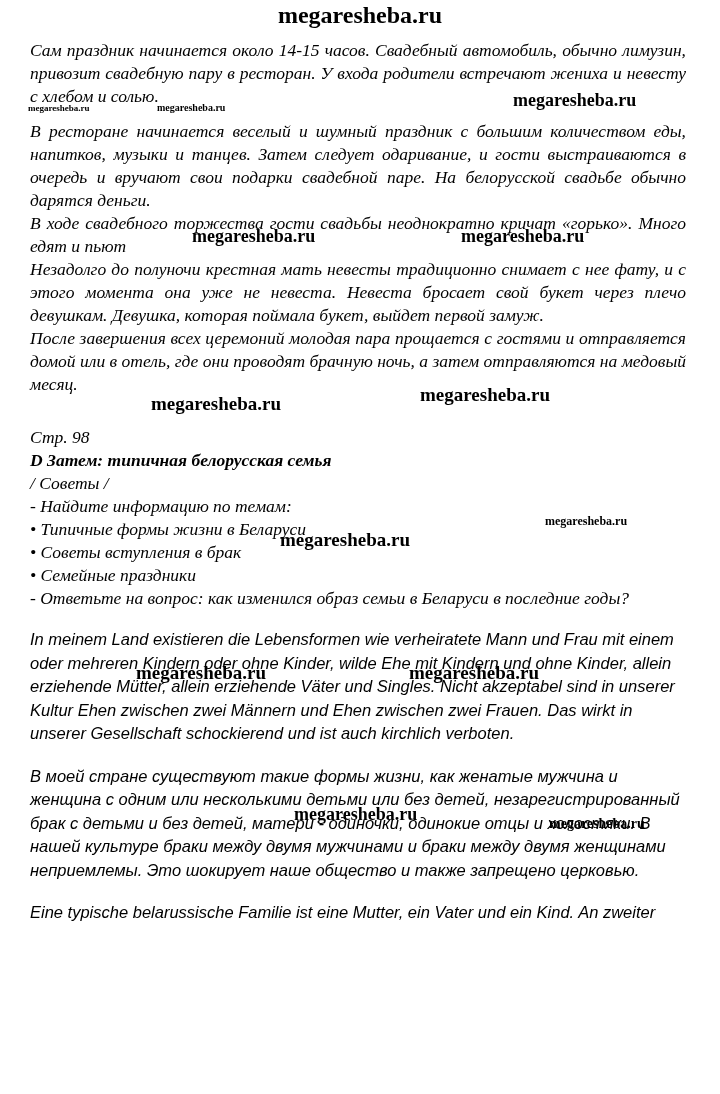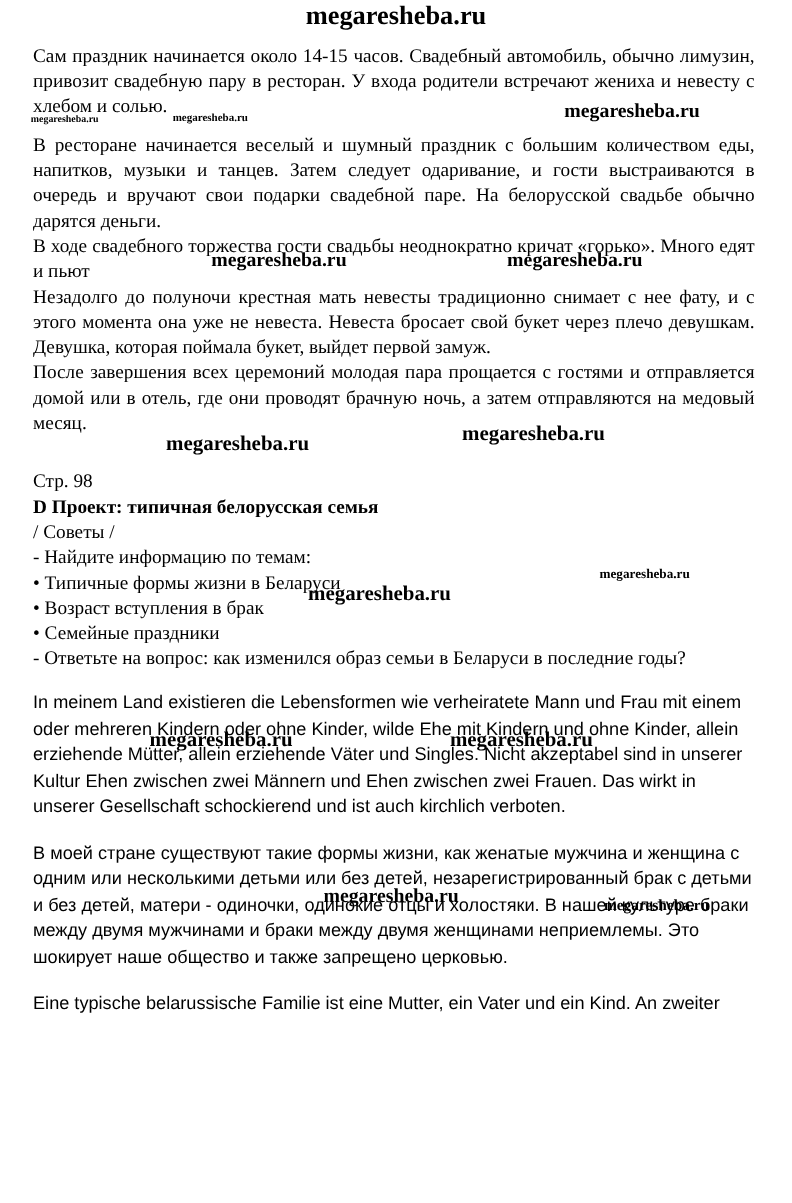--- a/index.html
+++ b/index.html
@@ -18,20 +18,21 @@
   }
   .top-title {
     padding-top: 2px;
     text-align: center;
     font-weight: bold;
     font-size: 24px;
     font-family: "Liberation Serif", serif;
   }
   .content {
     padding: 10px 34px 0 30px;
+    font-style: italic;
   }
   .serif-block {
     font-family: "Liberation Serif", serif;
     font-size: 17.5px;
     line-height: 23px;
     text-align: justify;
   }
   .serif-block p { margin: 0; }
   .serif-block p.gap-after { margin-bottom: 12px; }
   .line { margin: 0; }
@@ -75,25 +76,25 @@
     <div class="serif-block">
       <p class="gap-after">Сам праздник начинается около 14-15 часов. Свадебный автомобиль, обычно лимузин, привозит свадебную пару в ресторан. У входа родители встречают жениха и невесту с хлебом и солью.</p>
       <p>В ресторане начинается веселый и шумный праздник с большим количеством еды, напитков, музыки и танцев. Затем следует одаривание, и гости выстраиваются в очередь и вручают свои подарки свадебной паре. На белорусской свадьбе обычно дарятся деньги.</p>
       <p>В ходе свадебного торжества гости свадьбы неоднократно кричат «горько». Много едят и пьют</p>
       <p>Незадолго до полуночи крестная мать невесты традиционно снимает с нее фату, и с этого момента она уже не невеста. Невеста бросает свой букет через плечо девушкам. Девушка, которая поймала букет, выйдет первой замуж.</p>
       <p>После завершения всех церемоний молодая пара прощается с гостями и отправляется домой или в отель, где они проводят брачную ночь, а затем отправляются на медовый месяц.</p>
 
       <div class="spacer-sm"></div>
 
       <p class="line">Стр. 98</p>
-      <p class="line bold">D Проект: типичная белорусская семья</p>
+      <p class="line bold">D Затем: типичная белорусская семья</p>
       <p class="line">/ Советы /</p>
       <p class="line">- Найдите информацию по темам:</p>
       <p class="line">• Типичные формы жизни в Беларуси</p>
-      <p class="line">• Возраст вступления в брак</p>
+      <p class="line">• Советы вступления в брак</p>
       <p class="line">• Семейные праздники</p>
       <p class="line">- Ответьте на вопрос: как изменился образ семьи в Беларуси в последние годы?</p>
     </div>
 
     <div class="spacer-xs"></div>
 
     <div class="sans-block">
       <p>In meinem Land existieren die Lebensformen wie verheiratete Mann und Frau mit einem oder mehreren Kindern oder ohne Kinder, wilde Ehe mit Kindern und ohne Kinder, allein erziehende Mütter, allein erziehende Väter und Singles. Nicht akzeptabel sind in unserer Kultur Ehen zwischen zwei Männern und Ehen zwischen zwei Frauen. Das wirkt in unserer Gesellschaft schockierend und ist auch kirchlich verboten.</p>
       <p>В моей стране существуют такие формы жизни, как женатые мужчина и женщина с одним или несколькими детьми или без детей, незарегистрированный брак с детьми и без детей, матери - одиночки, одинокие отцы и холостяки. В нашей культуре браки между двумя мужчинами и браки между двумя женщинами неприемлемы. Это шокирует наше общество и также запрещено церковью.</p>
       <p>Eine typische belarussische Familie ist eine Mutter, ein Vater und ein Kind. An zweiter Stelle sind Mama, Papa und zwei Kinder.</p>

